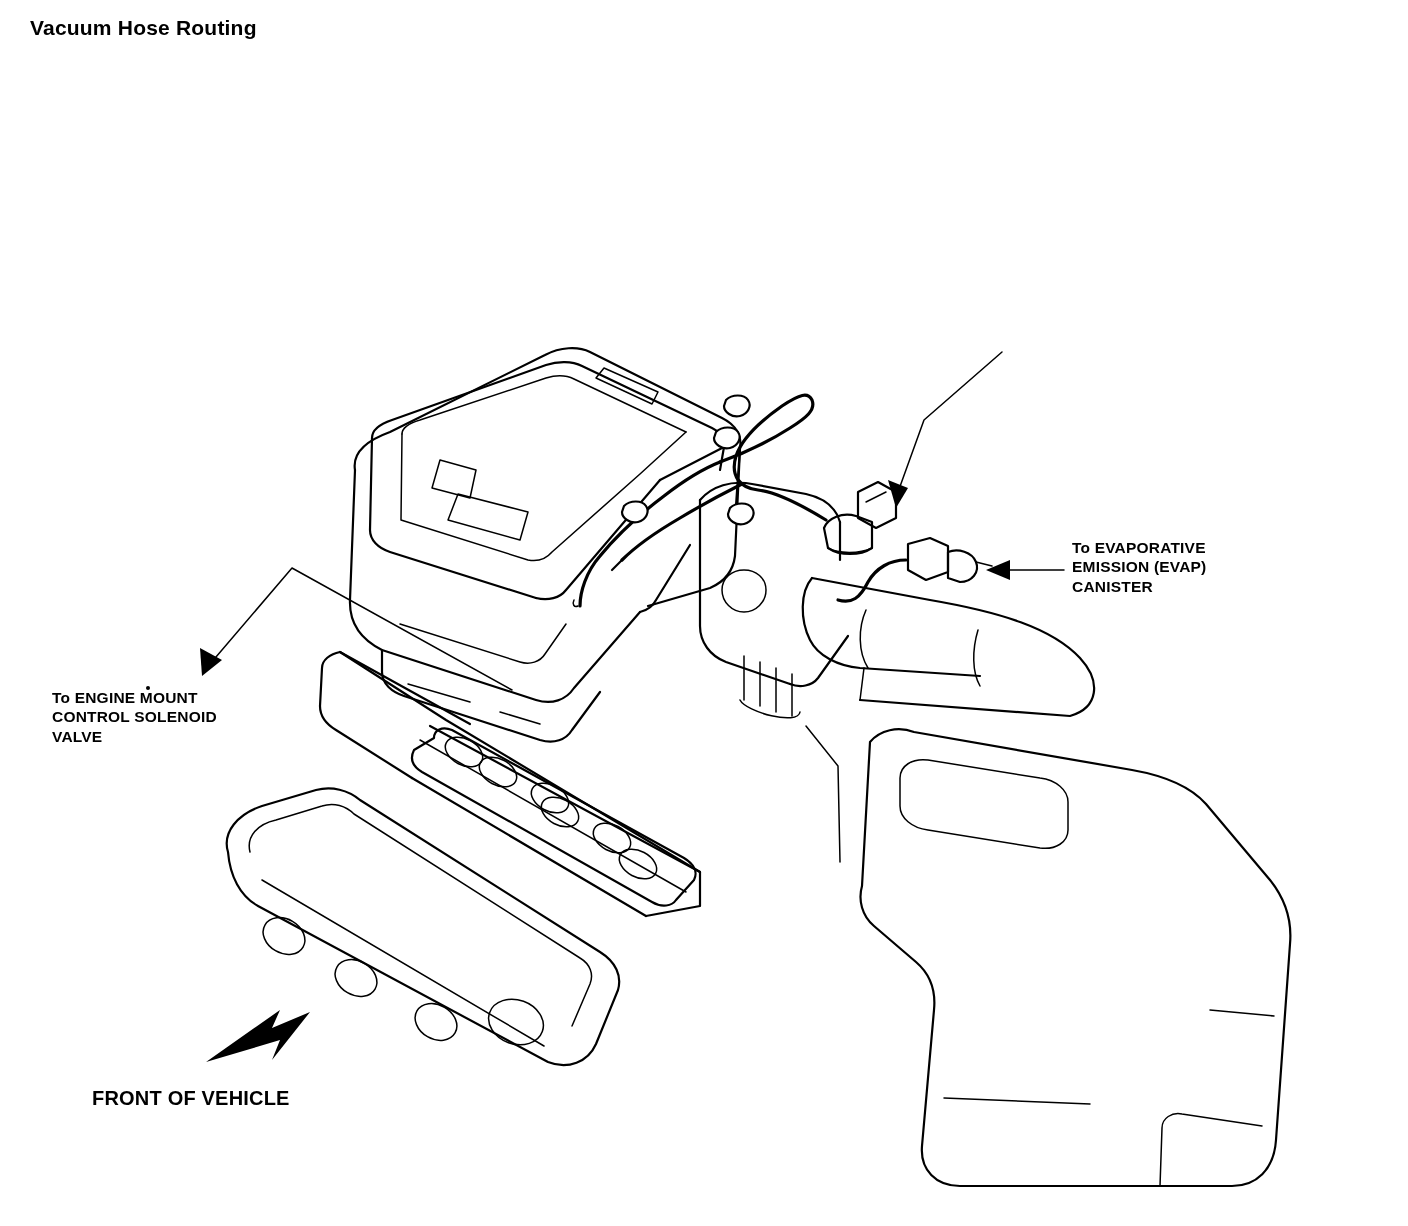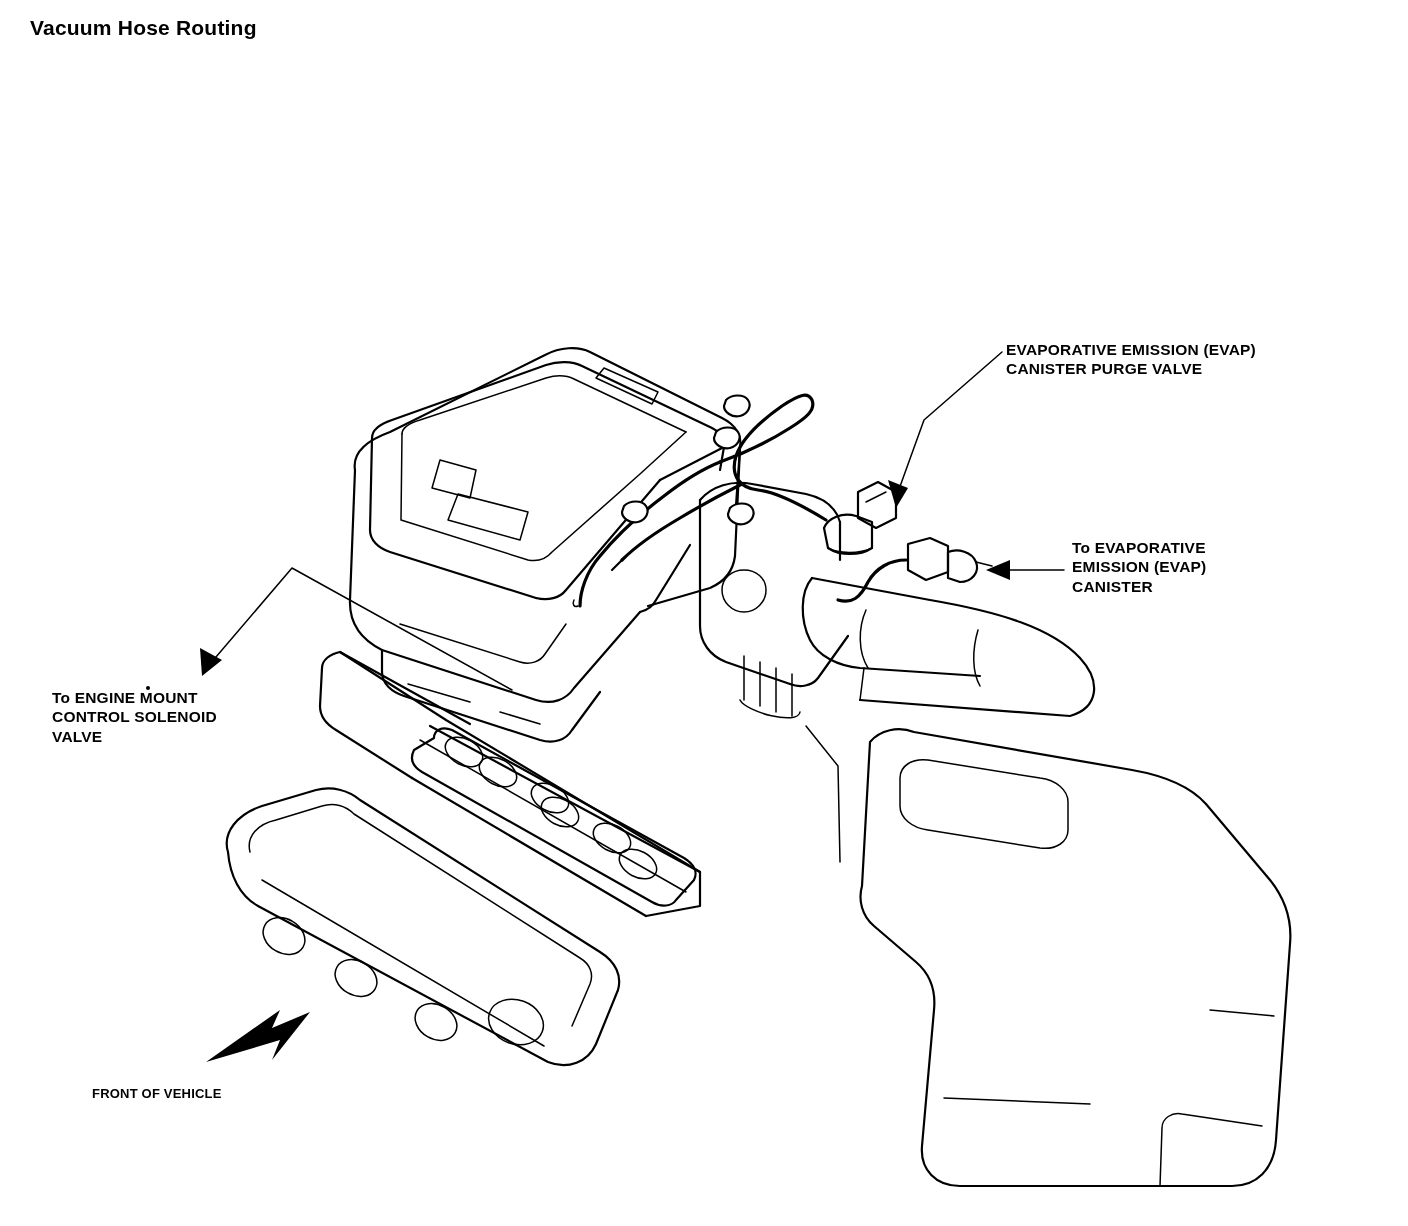--- a/index.html
+++ b/index.html
@@ -43,21 +43,21 @@
     left: 1072px;
     top: 538px;
   }
   #label-engine-mount {
     left: 52px;
     top: 688px;
   }
   #label-front-of-vehicle {
     left: 92px;
     top: 1086px;
-    font-size: 13px;
+    font-size: 20px;
   }
   #diagram-svg {
     position: absolute;
     left: 0;
     top: 0;
     width: 1408px;
     height: 1226px;
   }
   .ln {
     fill: none;
@@ -217,22 +217,20 @@
       <path class="solid-black" d="M202 676 L 200 648 L 222 660 Z"></path>
       <circle class="solid-black" cx="148" cy="688" r="2"></circle>
 
       <path class="ln-thin" d="M806 726 L 838 766 L 840 862"></path>
 
       <path class="solid-black" d="M310 1012 L 272 1028 L 280 1010 L 206 1062 L 280 1040 L 272 1060 Z"></path>
     </g>
 
   </svg>
 
-  <div class="callout" id="label-purge-valve">EVAPORATIVE EMISSION (EVAP)
-CANISTER PURGE VALVE</div>
 
   <div class="callout" id="label-engine-mount">To ENGINE MOUNT
 CONTROL SOLENOID
 VALVE</div>
 
   <div class="callout" id="label-evap-canister">To EVAPORATIVE
 EMISSION (EVAP)
 CANISTER</div>
 
   <div class="callout" id="label-front-of-vehicle">FRONT OF VEHICLE</div>

